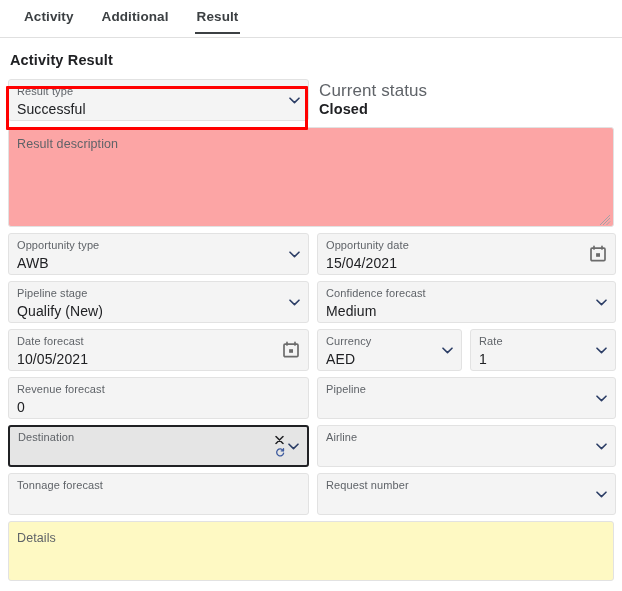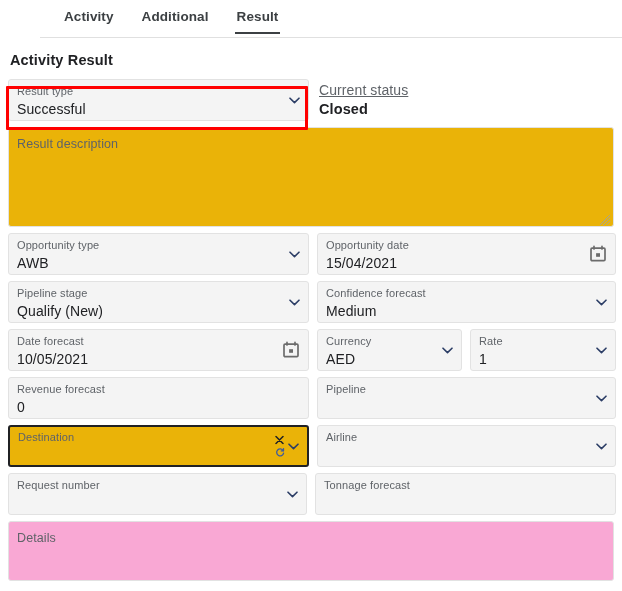--- a/index.html
+++ b/index.html
@@ -12,21 +12,20 @@
   }
 
   
   .tabbar {
     position: relative;
     height: 38px;
     display: flex;
     align-items: flex-start;
     padding-left: 10px;
     gap: 0;
-    margin-left: 40px;
   }
   .tabbar::after {
     content: "";
     position: absolute;
     left: 0; right: 0; bottom: 0;
     height: 1px;
     background: #e0e0e0;
   }
   .tab {
     position: relative;
@@ -76,21 +75,21 @@
     position: relative;
     background: #f4f4f4;
     border: 1px solid #e2e2e2;
     border-radius: 3px;
     height: 42px;
     padding: 4px 8px 0 8px;
     overflow: hidden;
     cursor: text;
   }
   .field.focused {
-    background: #eab308;
+    background: #e5e5e5;
     border: 2px solid #202124;
     padding-top: 3px;
   }
   .field.plain { cursor: text; }
   .field.select { cursor: pointer; }
 
   .flabel {
     display: block;
     font-size: 11px;
     color: #5f6368;
@@ -151,39 +150,38 @@
     align-items: center;
     justify-content: center;
     cursor: pointer;
   }
 
   
   .status-block {
     padding: 4px 0 0 2px;
   }
   .status-label {
-    font-size: 14px;
+    font-size: 17px;
     color: #5f6368;
     line-height: 15px;
     letter-spacing: .1px;
-    text-decoration: underline;
   }
   .status-value {
     font-size: 14.5px;
     font-weight: bold;
     color: #202124;
     line-height: 20px;
     letter-spacing: .1px;
     margin-top: 1px;
   }
 
   
   .textarea-field {
     position: relative;
-    background: #eab308;
+    background: #fca5a5;
     border: 1px solid #e2e2e2;
     border-radius: 3px;
     height: 100px;
     padding: 6px 8px 0 8px;
     cursor: text;
   }
   .ta-label {
     font-size: 12.5px;
     color: #5f6368;
     letter-spacing: .1px;
@@ -194,21 +192,21 @@
     right: 2px;
     bottom: 2px;
     width: 12px;
     height: 12px;
     cursor: nwse-resize;
   }
 
   
   .details-field {
     position: relative;
-    background: #f9a8d4;
+    background: #fef9c3;
     border: 1px solid #e2e2e2;
     border-radius: 3px;
     height: 60px;
     padding: 6px 8px 0 8px;
     cursor: text;
   }
 
   
   .annotation {
     position: absolute;
@@ -385,33 +383,33 @@
       <span class="fvalue"></span>
       <span class="chev">
         <svg width="11" height="7" viewBox="0 0 11 7">
             <path d="M1 1.2L5.5 5.6L10 1.2" fill="none" stroke="#2c3e66" stroke-width="1.6" stroke-linecap="round" stroke-linejoin="round"></path>
           </svg>
       </span>
     </div>
   </div>
 
   <div class="row">
+    <div class="field plain col-left">
+      <span class="flabel">Tonnage forecast</span>
+      <span class="fvalue"></span>
+    </div>
     <div class="field select col-right">
       <span class="flabel">Request number</span>
       <span class="fvalue"></span>
       <span class="chev">
         <svg width="11" height="7" viewBox="0 0 11 7">
             <path d="M1 1.2L5.5 5.6L10 1.2" fill="none" stroke="#2c3e66" stroke-width="1.6" stroke-linecap="round" stroke-linejoin="round"></path>
           </svg>
       </span>
     </div>
-    <div class="field plain col-left">
-      <span class="flabel">Tonnage forecast</span>
-      <span class="fvalue"></span>
-    </div>
   </div>
 
   <div class="row">
     <div class="details-field col-full">
       <span class="ta-label">Details</span>
     </div>
   </div>
 
 </div>
 

